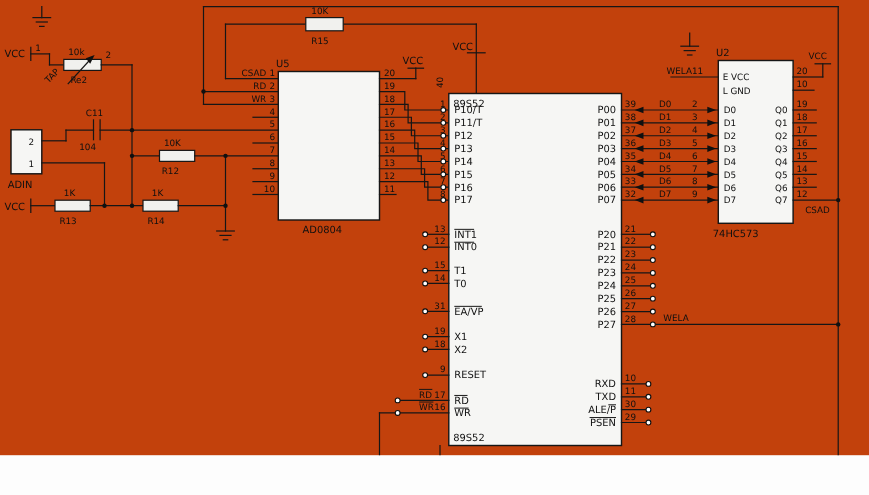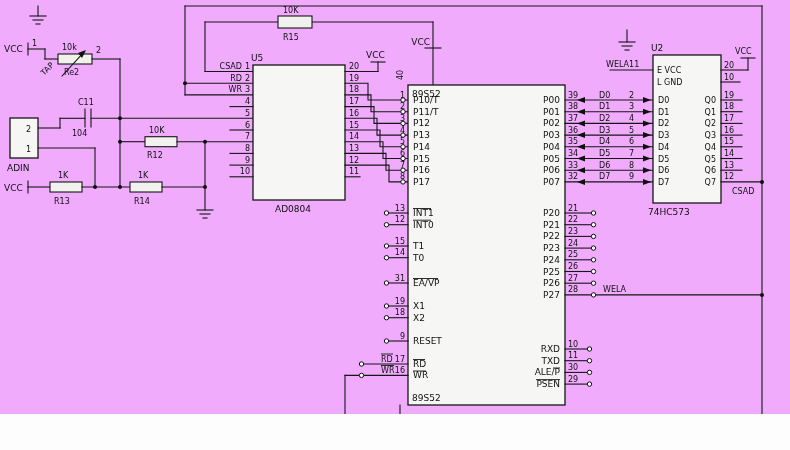--- a/index.html
+++ b/index.html
@@ -1,16 +1,16 @@
 <!DOCTYPE html>
 <html><head>
 <meta charset="utf-8">
 <style>
   html,body{margin:0;padding:0;background:#fdfdfd;}
-  .stage{width:790px;height:414px;position:relative;background:#f0abfc;overflow:hidden;}
+  .stage{width:790px;height:414px;position:relative;background:#c2410c;overflow:hidden;}
   svg{display:block;}
   .w{stroke:#161616;stroke-width:1.1;fill:none;stroke-linecap:square;}
   .thin{stroke:#161616;stroke-width:0.9;fill:none;}
   .box{fill:#f6f6f4;stroke:#161616;stroke-width:1.3;}
   .comp{fill:#f1f1ee;stroke:#161616;stroke-width:1.1;}
   .t{font-family:"DejaVu Sans","Liberation Sans",sans-serif;font-size:9px;fill:#101010;}
   .tn{font-family:"DejaVu Sans","Liberation Sans",sans-serif;font-size:8px;fill:#101010;}
   .te{text-anchor:end;}
   .dot{fill:#101010;stroke:none;}
   .oc{fill:#ffffff;stroke:#101010;stroke-width:1;}

